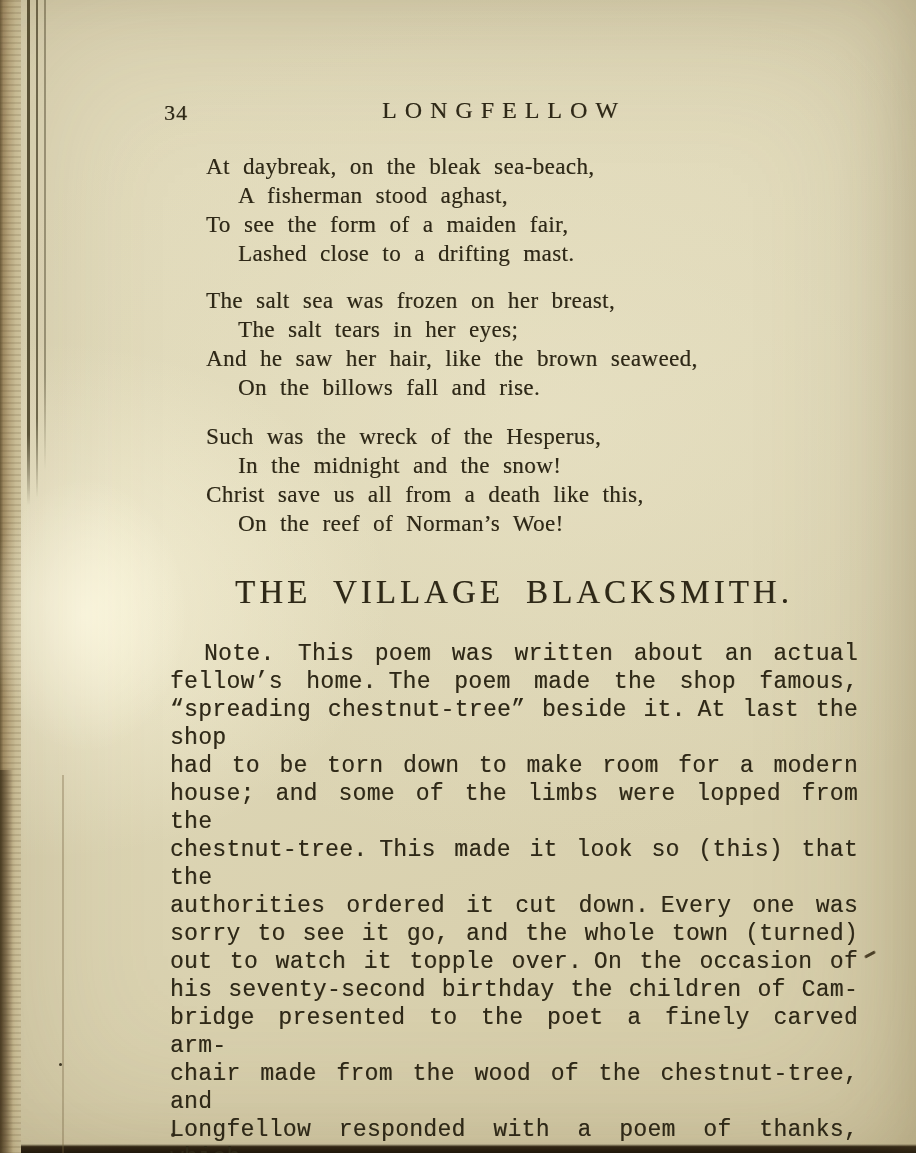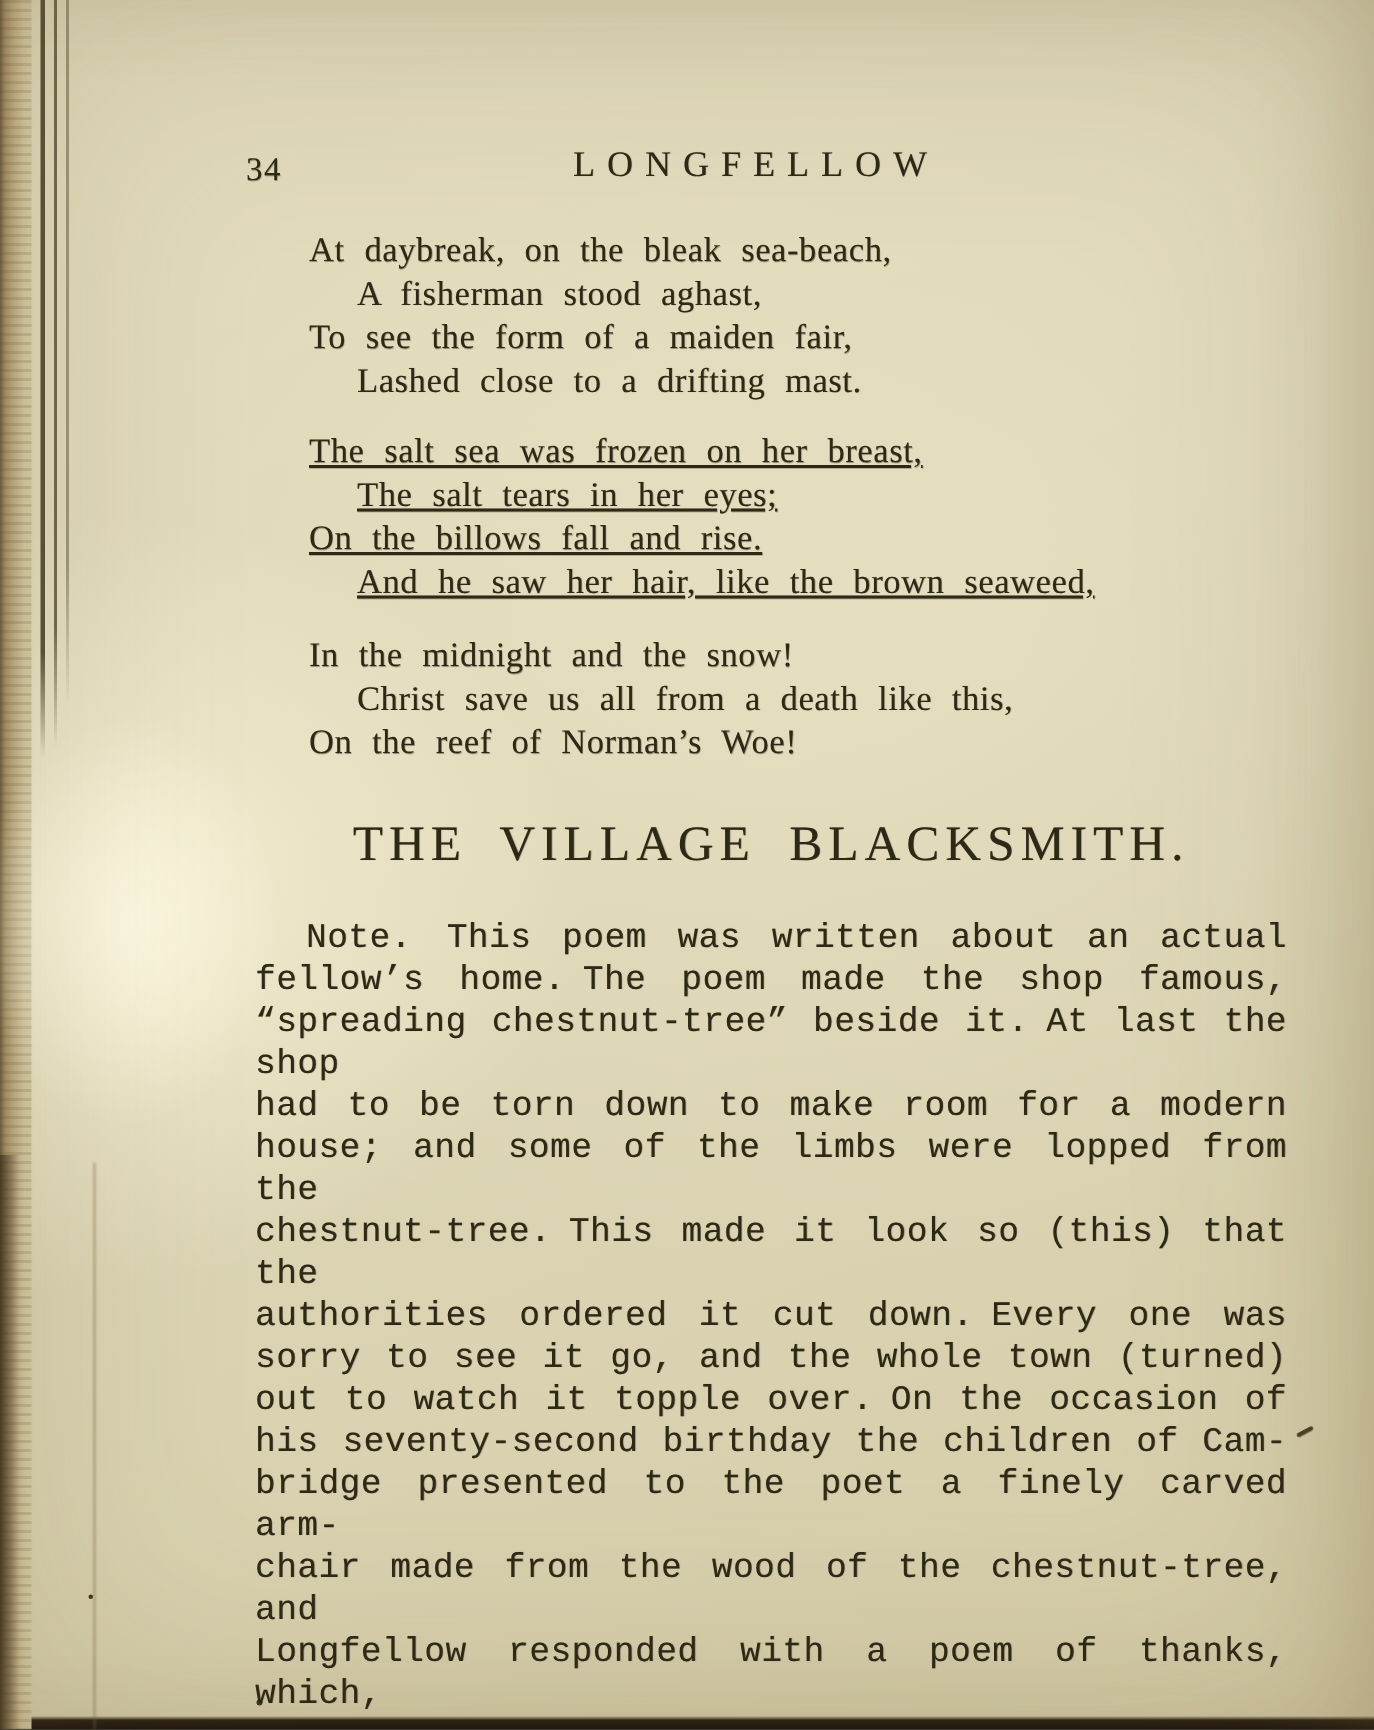--- a/index.html
+++ b/index.html
@@ -89,21 +89,21 @@
     position: absolute; left: -6px; top: 3px;
     font-size: 22px; letter-spacing: 1px;
   }
   .running-head {
     text-align: center; font-size: 24px; letter-spacing: 8px;
     transform: translateX(-10px); white-space: nowrap;
   }
 
   .stanza { }
   .stanza.s1 { margin-top: 25px; }
-  .stanza.s2 { margin-top: 18px; text-decoration: underline; }
+  .stanza.s2 { margin-top: 18px; }
   .stanza.s3 { margin-top: 20px; }
 
   .poem-line {
     font-size: 23px; line-height: 29px;
     word-spacing: 7px; letter-spacing: 0.4px;
     padding-left: 36px; white-space: nowrap;
   }
   .stanza .poem-line:nth-child(even) { padding-left: 68px; }
 
   .section-heading {
@@ -147,25 +147,26 @@
     <div class="stanza s1">
       <div class="poem-line">At daybreak, on the bleak sea-beach,</div>
       <div class="poem-line">A fisherman stood aghast,</div>
       <div class="poem-line">To see the form of a maiden fair,</div>
       <div class="poem-line">Lashed close to a drifting mast.</div>
     </div>
 
     <div class="stanza s2">
       <div class="poem-line">The salt sea was frozen on her breast,</div>
       <div class="poem-line">The salt tears in her eyes;</div>
+      <div class="poem-line">And he saw her hair, like the brown seaweed,</div>
       <div class="poem-line">On the billows fall and rise.</div>
-      <div class="poem-line">And he saw her hair, like the brown seaweed,</div>
     </div>
 
     <div class="stanza s3">
+      <div class="poem-line">Such was the wreck of the Hesperus,</div>
       <div class="poem-line">In the midnight and the snow!</div>
       <div class="poem-line">Christ save us all from a death like this,</div>
       <div class="poem-line">On the reef of Norman’s Woe!</div>
     </div>
 
     <div class="section-heading">THE VILLAGE BLACKSMITH.</div>
 
     <div class="note">
       <div class="note-line first">Note. This poem was written about an actual</div>
       <div class="note-line">fellow’s home. The poem made the shop famous,</div>

